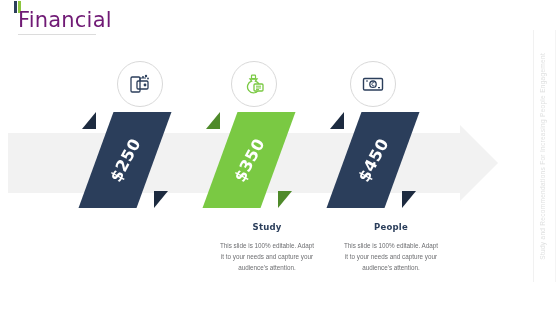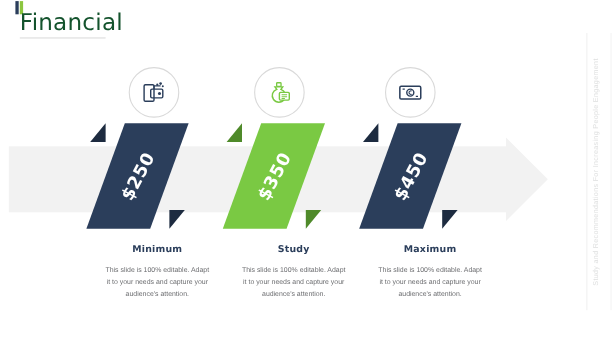--- a/index.html
+++ b/index.html
@@ -19,21 +19,21 @@
   .title-accent{
     position:absolute;left:14px;top:1px;
     width:9px;height:12px;display:flex;
   }
   .title-accent .bar{width:3px;height:12px;margin-right:1px;}
   .bar-navy{background:#2b3e5b;}
   .bar-green{background:#8cc63f;}
 
   .page-title{
     position:absolute;left:18px;top:8px;
-    font-size:21px;color:#14532d;
+    font-size:21px;color:#701a75;
     letter-spacing:.2px;font-weight:400;
     font-family:"DejaVu Sans", sans-serif;
   }
   .title-underline{
     position:absolute;left:18px;top:34px;
     width:78px;height:1px;background:#dcdcdc;
   }
 
   
   .side-caption{
@@ -220,28 +220,24 @@
     <div class="price">$350</div>
   </div>
 
   <div class="ribbon navy r3">
     <div class="band"></div>
     <div class="tri-tl"></div>
     <div class="tri-br"></div>
     <div class="price">$450</div>
   </div>
 
-  <div class="col c1">
-    <h3>Minimum</h3>
-    <p>This slide is 100% editable. Adapt it to your needs and capture your audience's attention.</p>
-  </div>
 
   <div class="col c2">
     <h3>Study</h3>
     <p>This slide is 100% editable. Adapt it to your needs and capture your audience's attention.</p>
   </div>
 
   <div class="col c3">
-    <h3>Maximum</h3>
+    <h3>People</h3>
     <p>This slide is 100% editable. Adapt it to your needs and capture your audience's attention.</p>
   </div>
 
 </div>
 
 </body></html>

